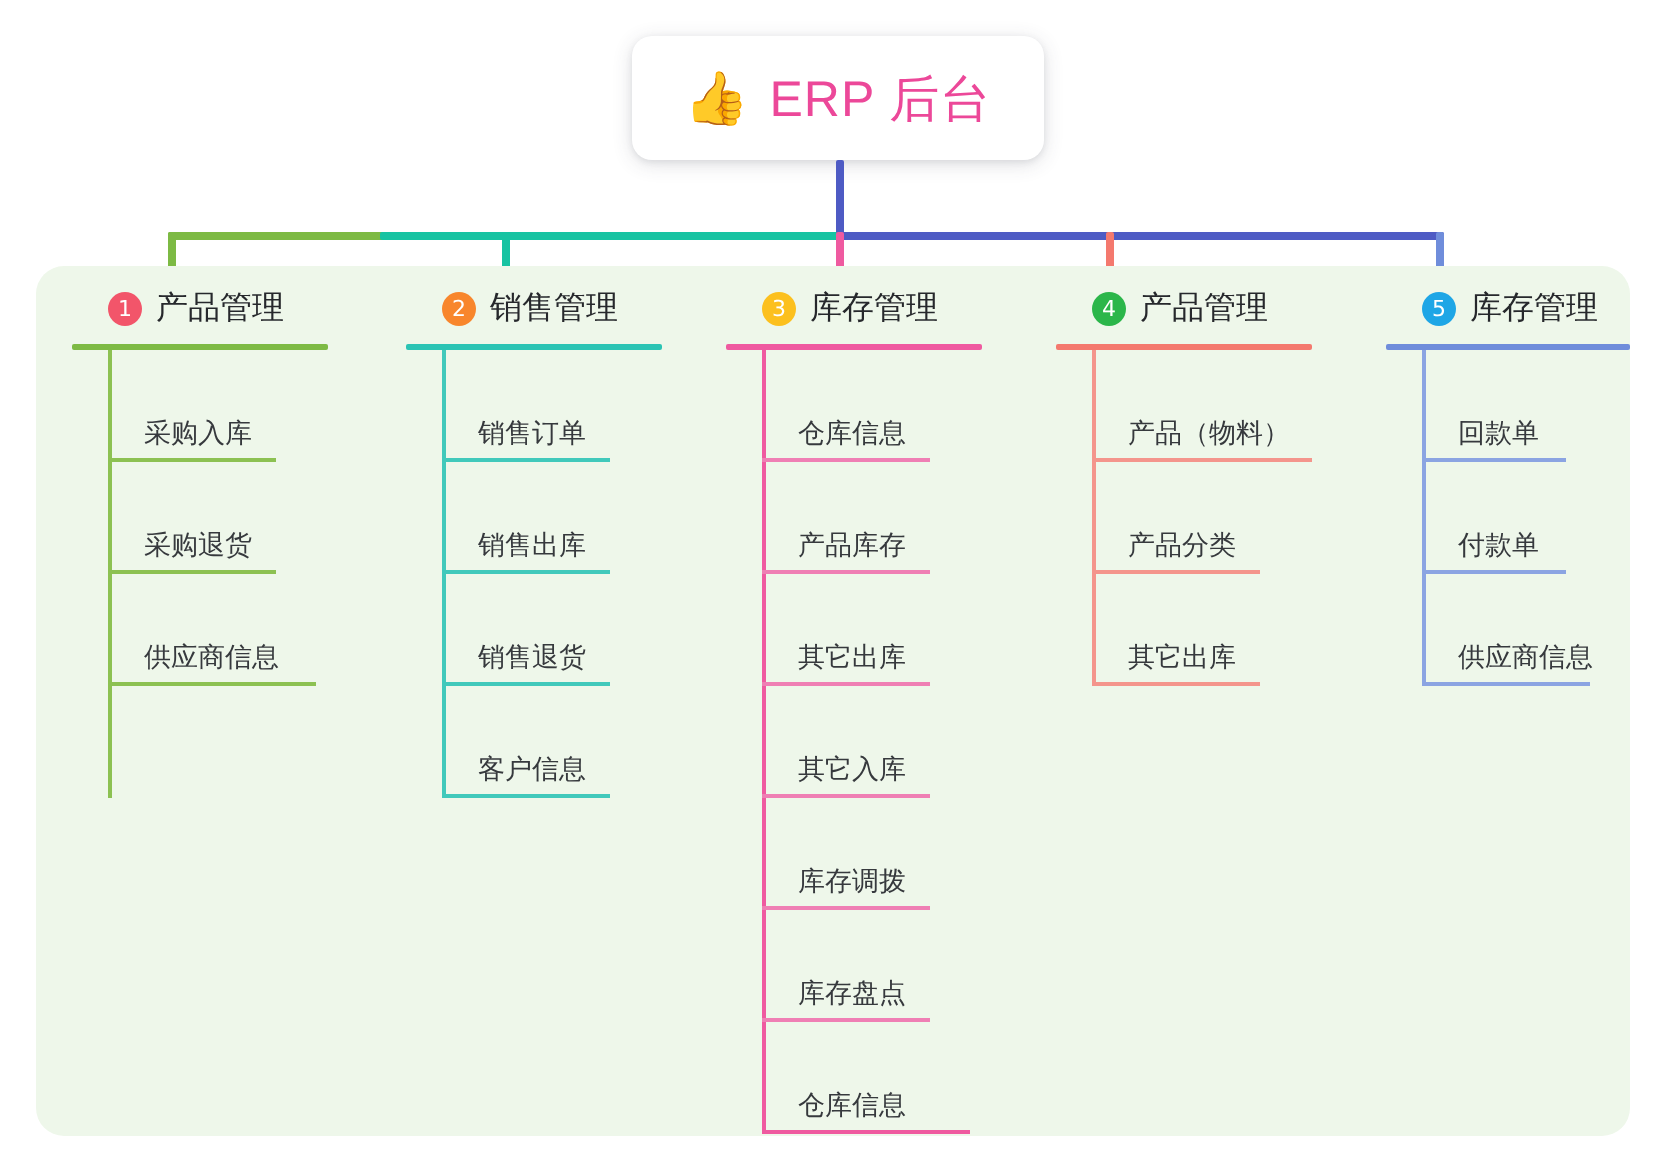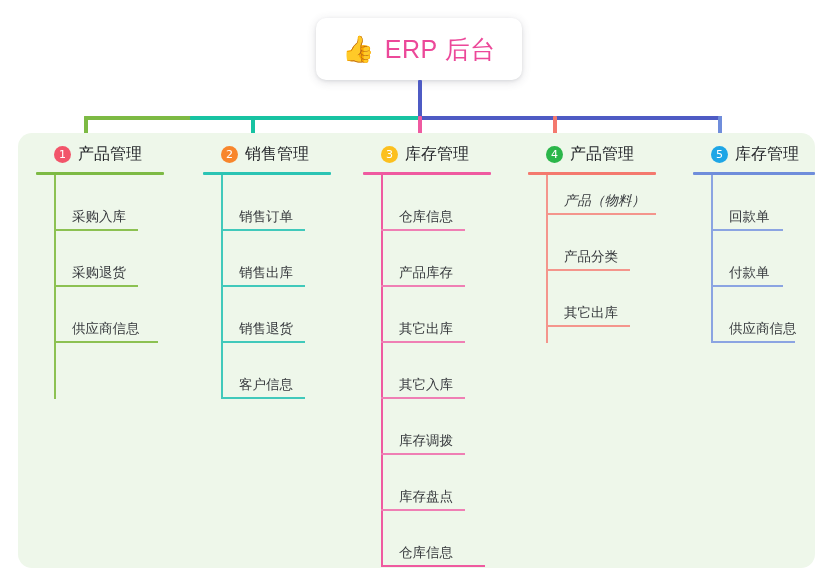--- a/index.html
+++ b/index.html
@@ -163,21 +163,21 @@
     </div>
 
     <div class="col" style="left:510px;width:175px;">
       <div class="col-head">
         <span class="badge" style="background:#2bb64a;">4</span>
         <span class="head-label">产品管理</span>
         <span class="head-rule" style="width:128px;background:#f4796e;"></span>
       </div>
       <div class="col-body" style="height:224px;">
         <span class="spine" style="height:168px;background:#f4958c;"></span>
-        <div class="leaf" style="height:40px;font-style:italic;">
+        <div class="leaf" style="height:56px;">
           <span class="leaf-text">产品（物料）</span>
           <span class="leaf-rule" style="width:110px;background:#f4958c;"></span>
         </div>
         <div class="leaf" style="height:56px;">
           <span class="leaf-text">产品分类</span>
           <span class="leaf-rule" style="width:84px;background:#f4958c;"></span>
         </div>
         <div class="leaf" style="height:56px;">
           <span class="leaf-text">其它出库</span>
           <span class="leaf-rule" style="width:84px;background:#f4958c;"></span>

